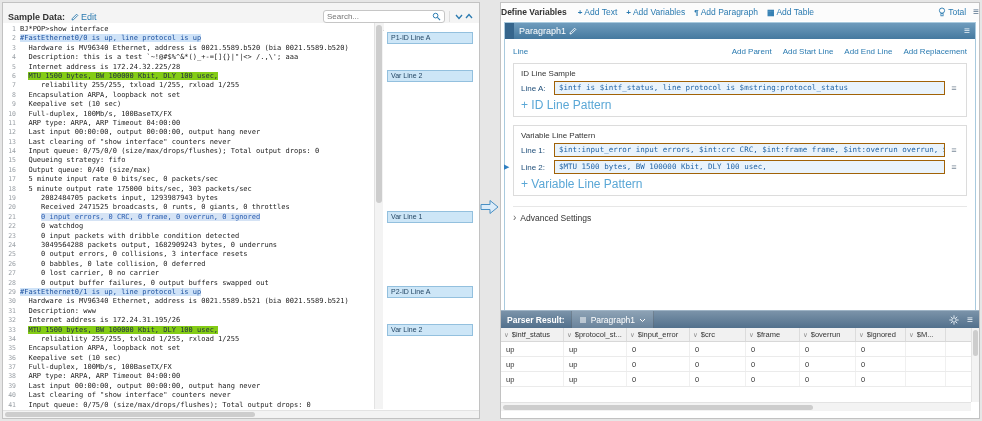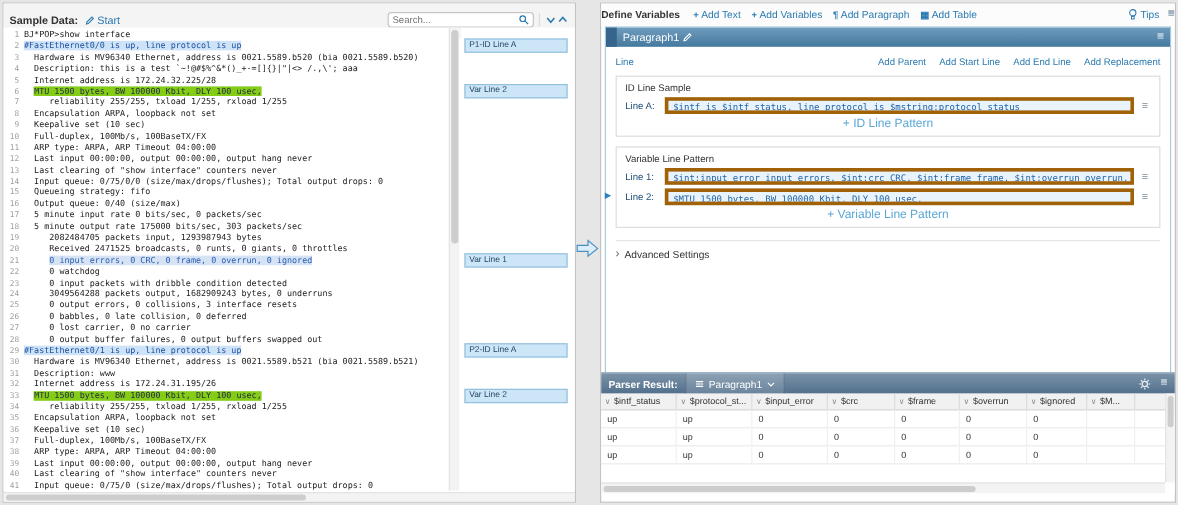--- a/index.html
+++ b/index.html
@@ -54,23 +54,23 @@
   .pp-ham { margin-left:auto; margin-right:5px; color:#eaf2f8; font-size:10px; cursor:pointer; line-height:1; }
   .pp-body { padding:6px 8px 0 8px; position:relative; }
   .plinks { display:flex; align-items:center; font-size:8px; height:13px; }
   .help-link { color:#2a7ab0; cursor:pointer; }
   .plinks-right { margin-left:auto; display:flex; gap:11px; }
   .plink { color:#2a7ab0; cursor:pointer; }
   .pat-box { border:1px solid #dcdcdc; padding:5px 7px 4px 7px; margin-top:5px; background:#fff; }
   .pat-title { font-size:8px; color:#333; margin-bottom:3px; }
   .pat-row { display:flex; align-items:center; margin:3px 0; position:relative; }
   .pat-label { width:33px; flex:none; font-size:8px; color:#1f4e79; }
-  .pat-input { flex:1; height:14px; background:#e9f3fc; border:3px solid #a16207; font-family:"DejaVu Sans Mono",monospace; font-size:7.5px; line-height:12px; color:#2264a5; padding:0 4px; white-space:nowrap; overflow:hidden; }
+  .pat-input { flex:1; height:14px; background:#e9f3fc; border:1px solid #a16207; font-family:"DejaVu Sans Mono",monospace; font-size:7.5px; line-height:12px; color:#2264a5; padding:0 4px; white-space:nowrap; overflow:hidden; }
   .pat-menu { width:10px; flex:none; text-align:center; color:#7a8a99; font-size:9px; margin-left:4px; cursor:pointer; line-height:1; }
-  .pat-add { font-size:10px; color:#5aa7d6; margin-top:0; cursor:pointer;text-align:center; }
+  .pat-add { font-size:12px; color:#5aa7d6; margin-top:0; cursor:pointer; }
   .row-marker { position:absolute; left:-17px; top:3px; color:#2f7fc1; font-size:7px; line-height:1; }
   .adv-row { margin-top:10px; border-top:1px solid #e7e7e7; padding-top:6px; font-size:8.5px; color:#333; display:flex; align-items:center; gap:4px; cursor:pointer; }
   .adv-caret { color:#666; font-size:10px; line-height:1; }
 
   
   .parser { position:absolute; left:0; right:0; bottom:7px; height:101px; background:#fff; border-top:1px solid #9fb4c6; }
   .pr-header { height:17px; background:linear-gradient(180deg,#7b93a9,#52708c); display:flex; align-items:center; color:#fff; font-size:8.5px; padding-left:6px; }
   .pr-title { font-weight:bold; margin-right:6px; }
   .pr-tab { height:100%; display:flex; align-items:center; gap:4px; padding:0 7px; background:rgba(255,255,255,.14); border-left:1px solid rgba(0,0,0,.18); border-right:1px solid rgba(0,0,0,.18); cursor:pointer; }
   .pr-right { margin-left:auto; display:flex; align-items:center; gap:8px; padding-right:6px; }
@@ -91,21 +91,21 @@
 </head>
 <body>
 
 <div class="panel" id="left-panel">
   <div class="lp-header">
     <span class="lp-title">Sample Data:</span>
     <span class="edit-btn">
       <svg width="8" height="8" viewBox="0 0 8 8">
           <path d="M1 7 L1.4 5.4 L5.6 1.2 L6.8 2.4 L2.6 6.6 Z" fill="none" stroke="#2a7ab0" stroke-width="0.9"></path>
         </svg>
-      <span>Start</span>
+      <span>Edit</span>
     </span>
     <span class="search-box">
       <input placeholder="Search..." style="">
       <svg width="9" height="9" viewBox="0 0 10 10">
           <circle cx="4" cy="4" r="2.6" fill="none" stroke="#2a7ab0" stroke-width="1.1"></circle>
           <line x1="6" y1="6" x2="9" y2="9" stroke="#2a7ab0" stroke-width="1.2"></line>
         </svg>
     </span>
     <span class="hdr-div"></span>
     <span class="chev-btn">
@@ -206,21 +206,21 @@
           <span class="tb-ic">▦</span>
           <span>Add Table</span>
         </span>
       </span>
     <span class="tb-right">
       <span class="tips-btn">
         <svg width="8" height="10" viewBox="0 0 8 10">
             <circle cx="4" cy="3.6" r="2.6" fill="none" stroke="#2a7ab0" stroke-width="0.9"></circle>
             <rect x="2.9" y="6.6" width="2.2" height="2.2" fill="none" stroke="#2a7ab0" stroke-width="0.8"></rect>
           </svg>
-        <span>Tips</span>
+        <span>Total</span>
       </span>
       <span class="ham">≡</span>
     </span>
   </div>
 
   <div class="paragraph-panel">
     <div class="pp-header">
       <span class="pp-grip"></span>
       <span class="pp-title">
         <span>Paragraph1</span>

